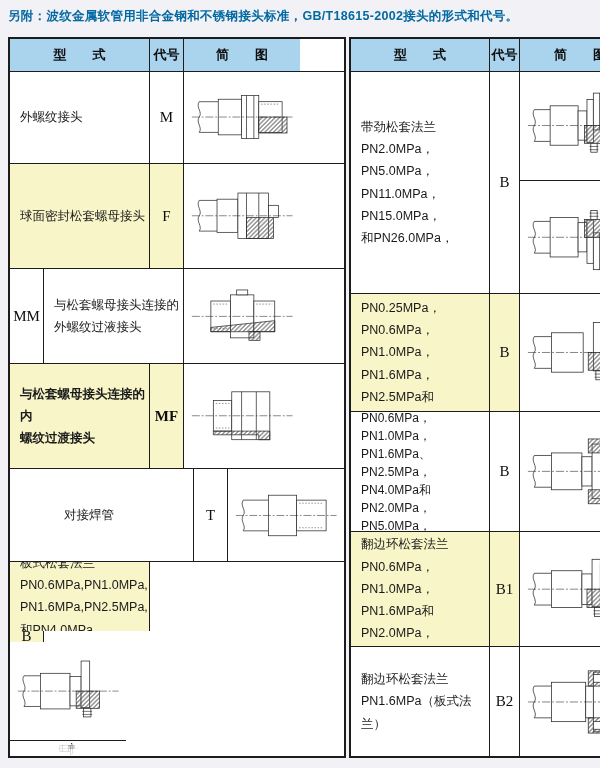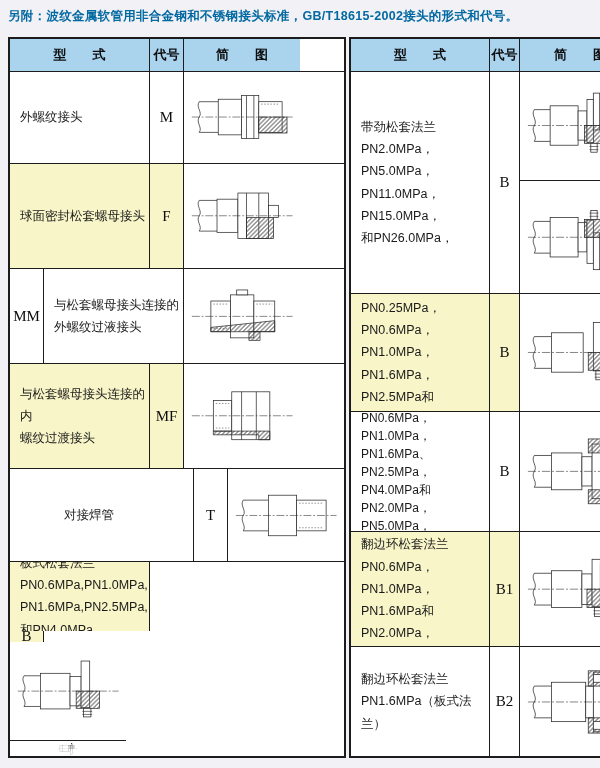--- a/index.html
+++ b/index.html
@@ -156,21 +156,21 @@
               <rect x="76" y="12" width="18" height="8" fill="#ffffff" stroke="#2a2a2a" stroke-width="1.2"></rect>
               <rect x="104" y="30" width="34" height="50" fill="#ffffff" stroke="#2a2a2a" stroke-width="1.2"></rect>
               <path d="M 108 35 h 26" stroke="#555" stroke-width="1" stroke-dasharray="2.5 2.5" fill="none"></path>
               <path d="M 34 80 L 138 80 L 138 62 L 34 73 Z" fill="url(#hp3)" stroke="#2a2a2a" stroke-width="1.2"></path>
               <rect x="96" y="80" width="18" height="14" fill="url(#hp3)" stroke="#2a2a2a" stroke-width="1.2"></rect>
               <line x1="3" y1="55" x2="167" y2="55" stroke="#2a2a2a" stroke-width="0.9" stroke-dasharray="13 3 3 3"></line>
             </svg>
           </div>
         </div>
       </div>
-      <div class="trow" style="height: 105px;">
+      <div class="trow" style="height: 105px; font-weight: bold;">
         <div class="tcell type-cell hl" style="width: 140px;">与松套螺母接头连接的内
 螺纹过渡接头</div>
         <div class="tcell code-cell hl" style="width: 34px;">MF</div>
         <div class="tcell diag-cell" style="width: 116px;">
           <div class="diag-sub" style="flex: 1 1 0%;">
             <svg viewBox="0 0 170 110" preserveAspectRatio="xMidYMid meet">
               <defs>
                 <pattern id="hp4" width="5" height="5" patternUnits="userSpaceOnUse" patternTransform="rotate(45)">
                   <line x1="2.5" y1="-1" x2="2.5" y2="6" stroke="#4a4a4a" stroke-width="1.4"></line>
                 </pattern>

